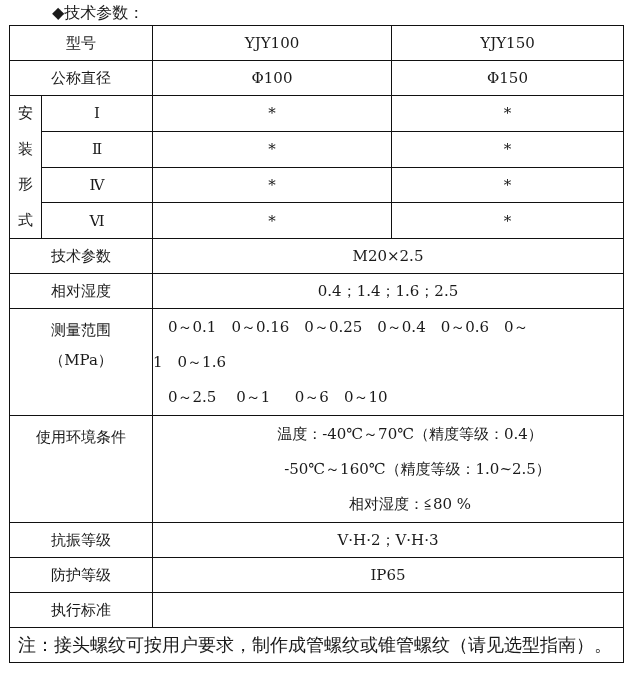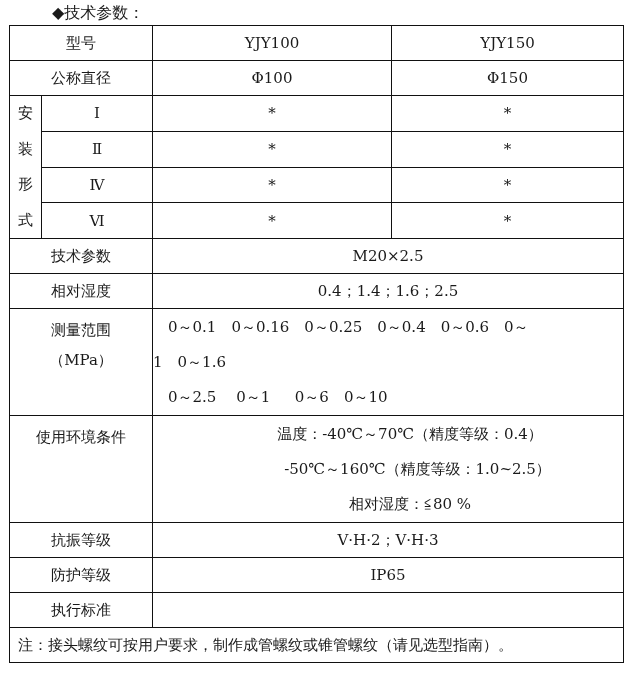--- a/index.html
+++ b/index.html
@@ -12,21 +12,21 @@
     .col-a { width: 32px; }
     .col-b { width: 111px; }
     .col-c { width: 239px; }
     .col-d { width: 232px; }
     .vert { vertical-align: top; }
     .vert div { height: 35.5px; line-height: 35.5px; }
     .lbl-top { vertical-align: top; padding-top: 6px; line-height: 30px; }
     .left { text-align: left; }
     .range-line { line-height: 35px; }
     .env-line { line-height: 35px; text-align: center; }
-    .note { text-align: left; padding-left: 8px; font-size: 15px; height: 34px; }
+    .note { text-align: left; padding-left: 8px; font-size: 18px; height: 34px; }
   </style>
 </head>
 <body>
 
 <div class="heading">◆技术参数：</div>
 
 <table>
   <colgroup>
     <col class="col-a">
       <col class="col-b">

